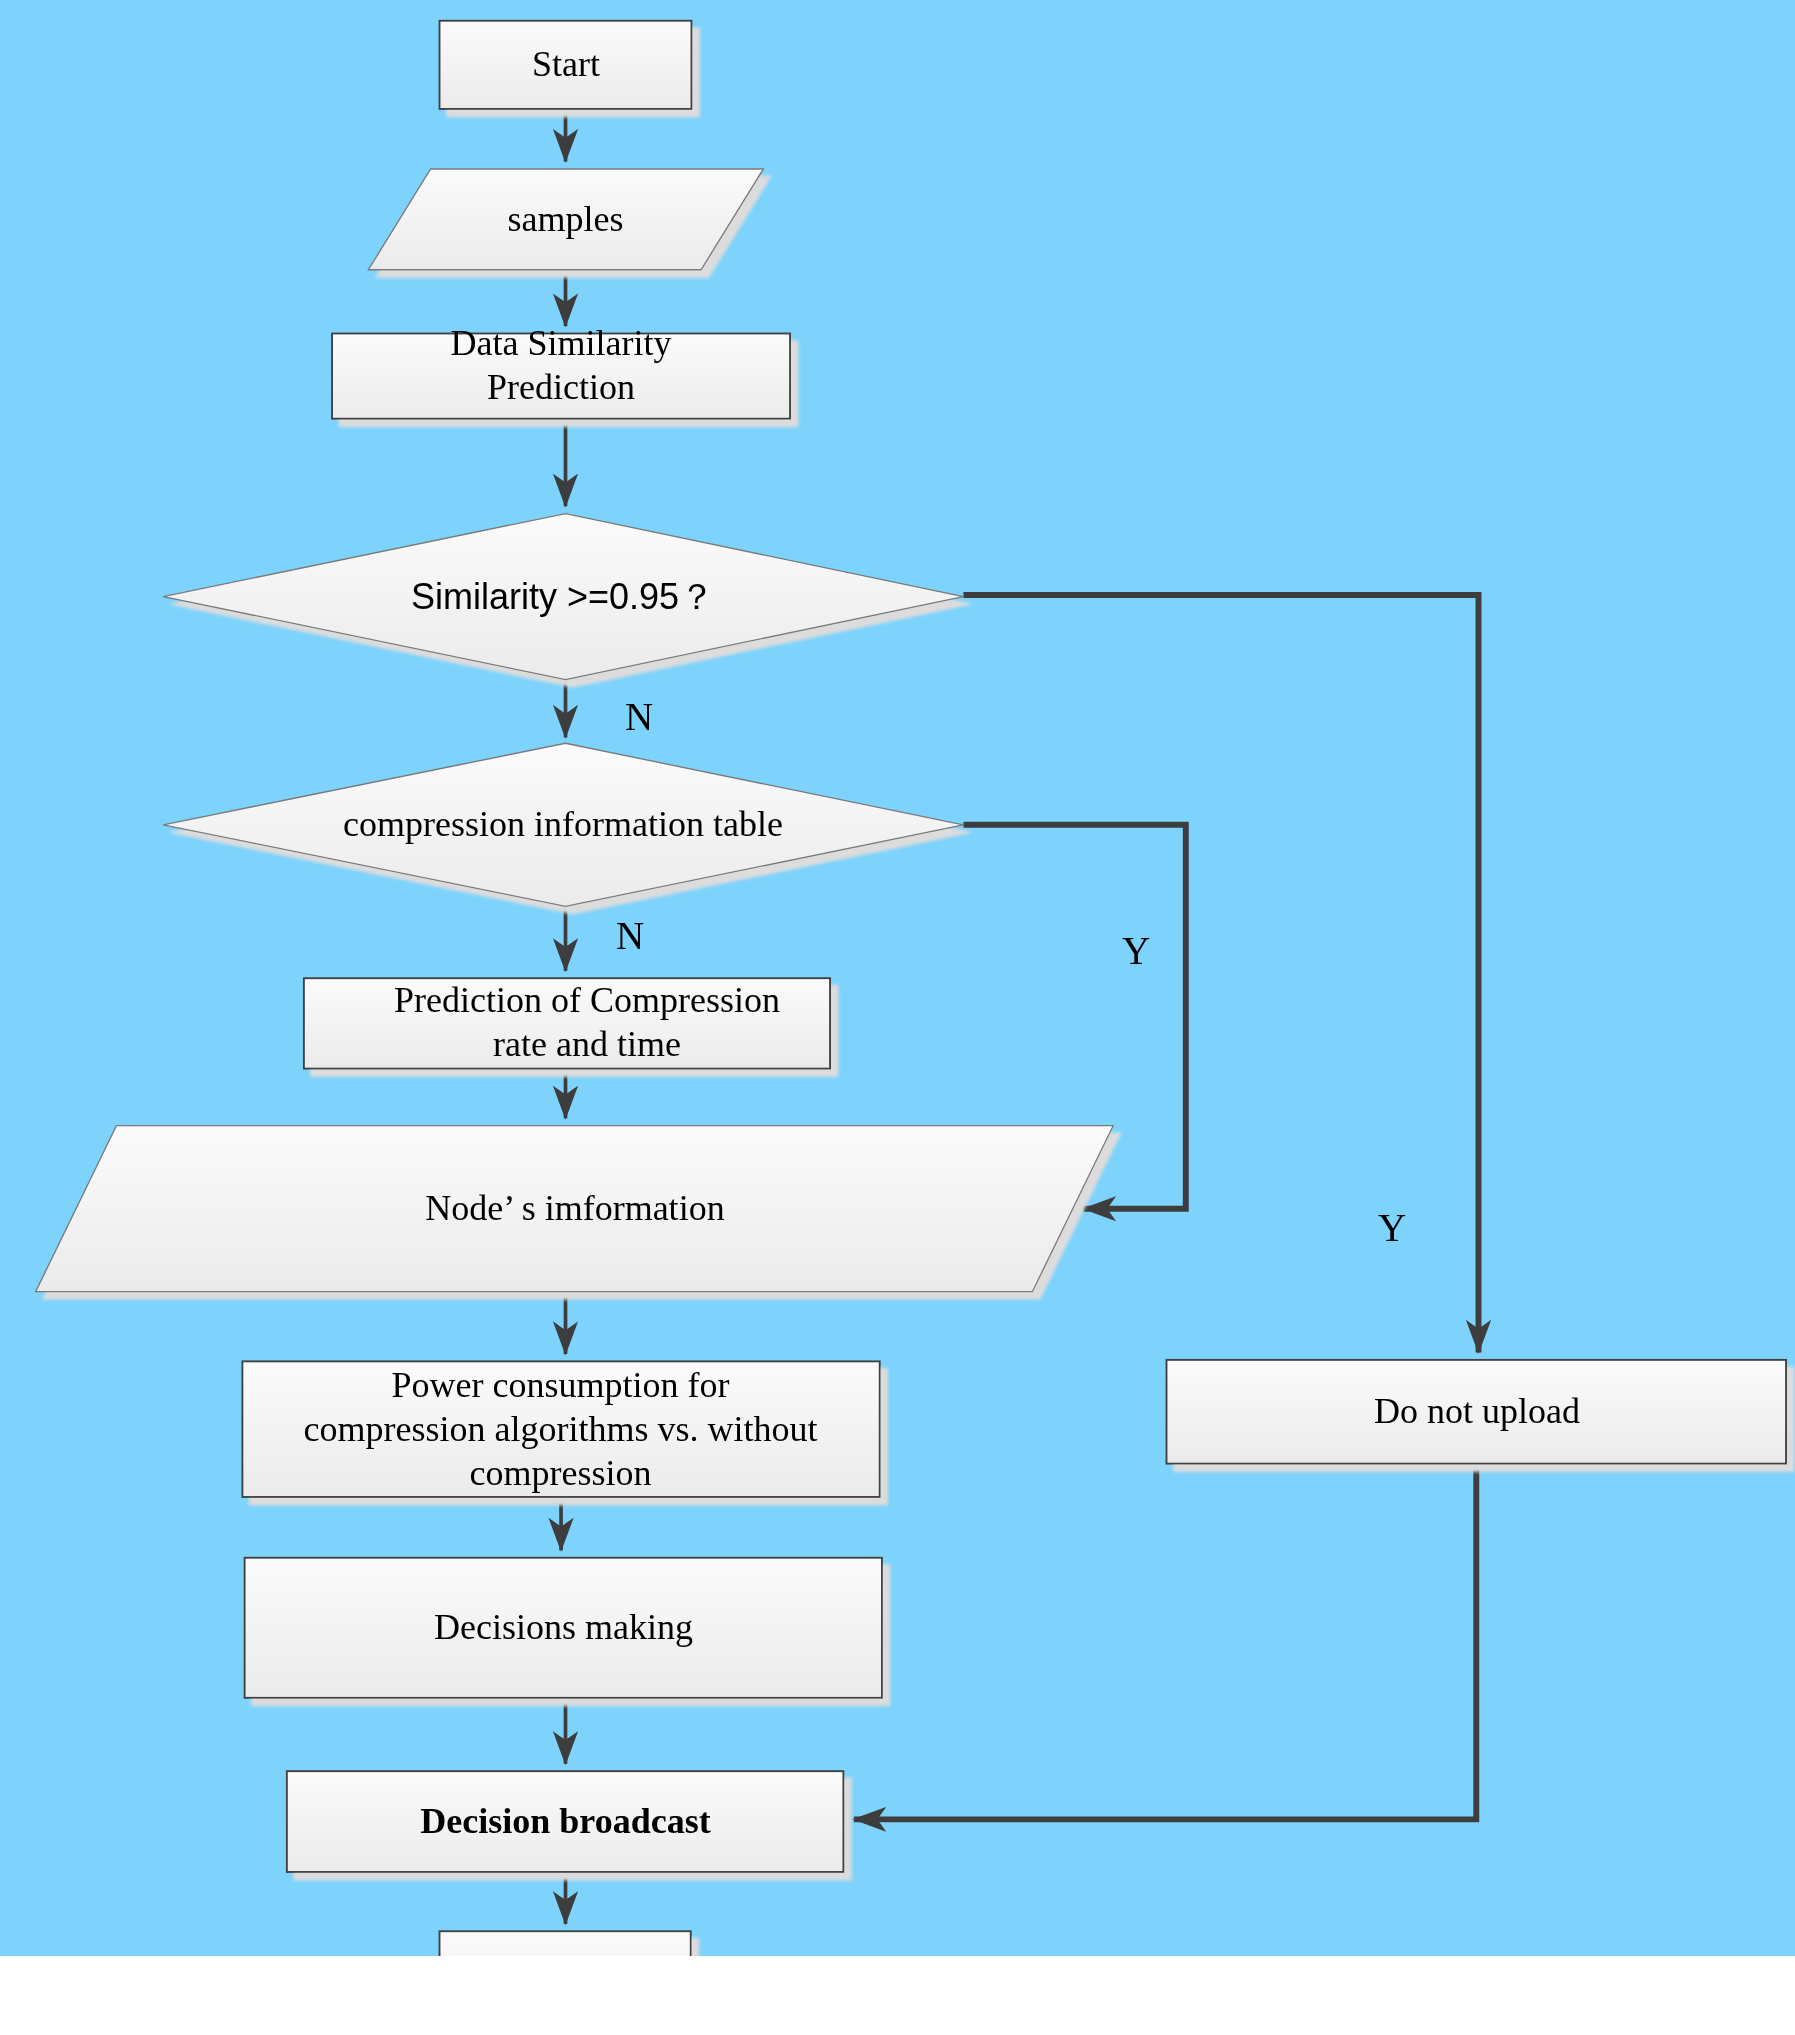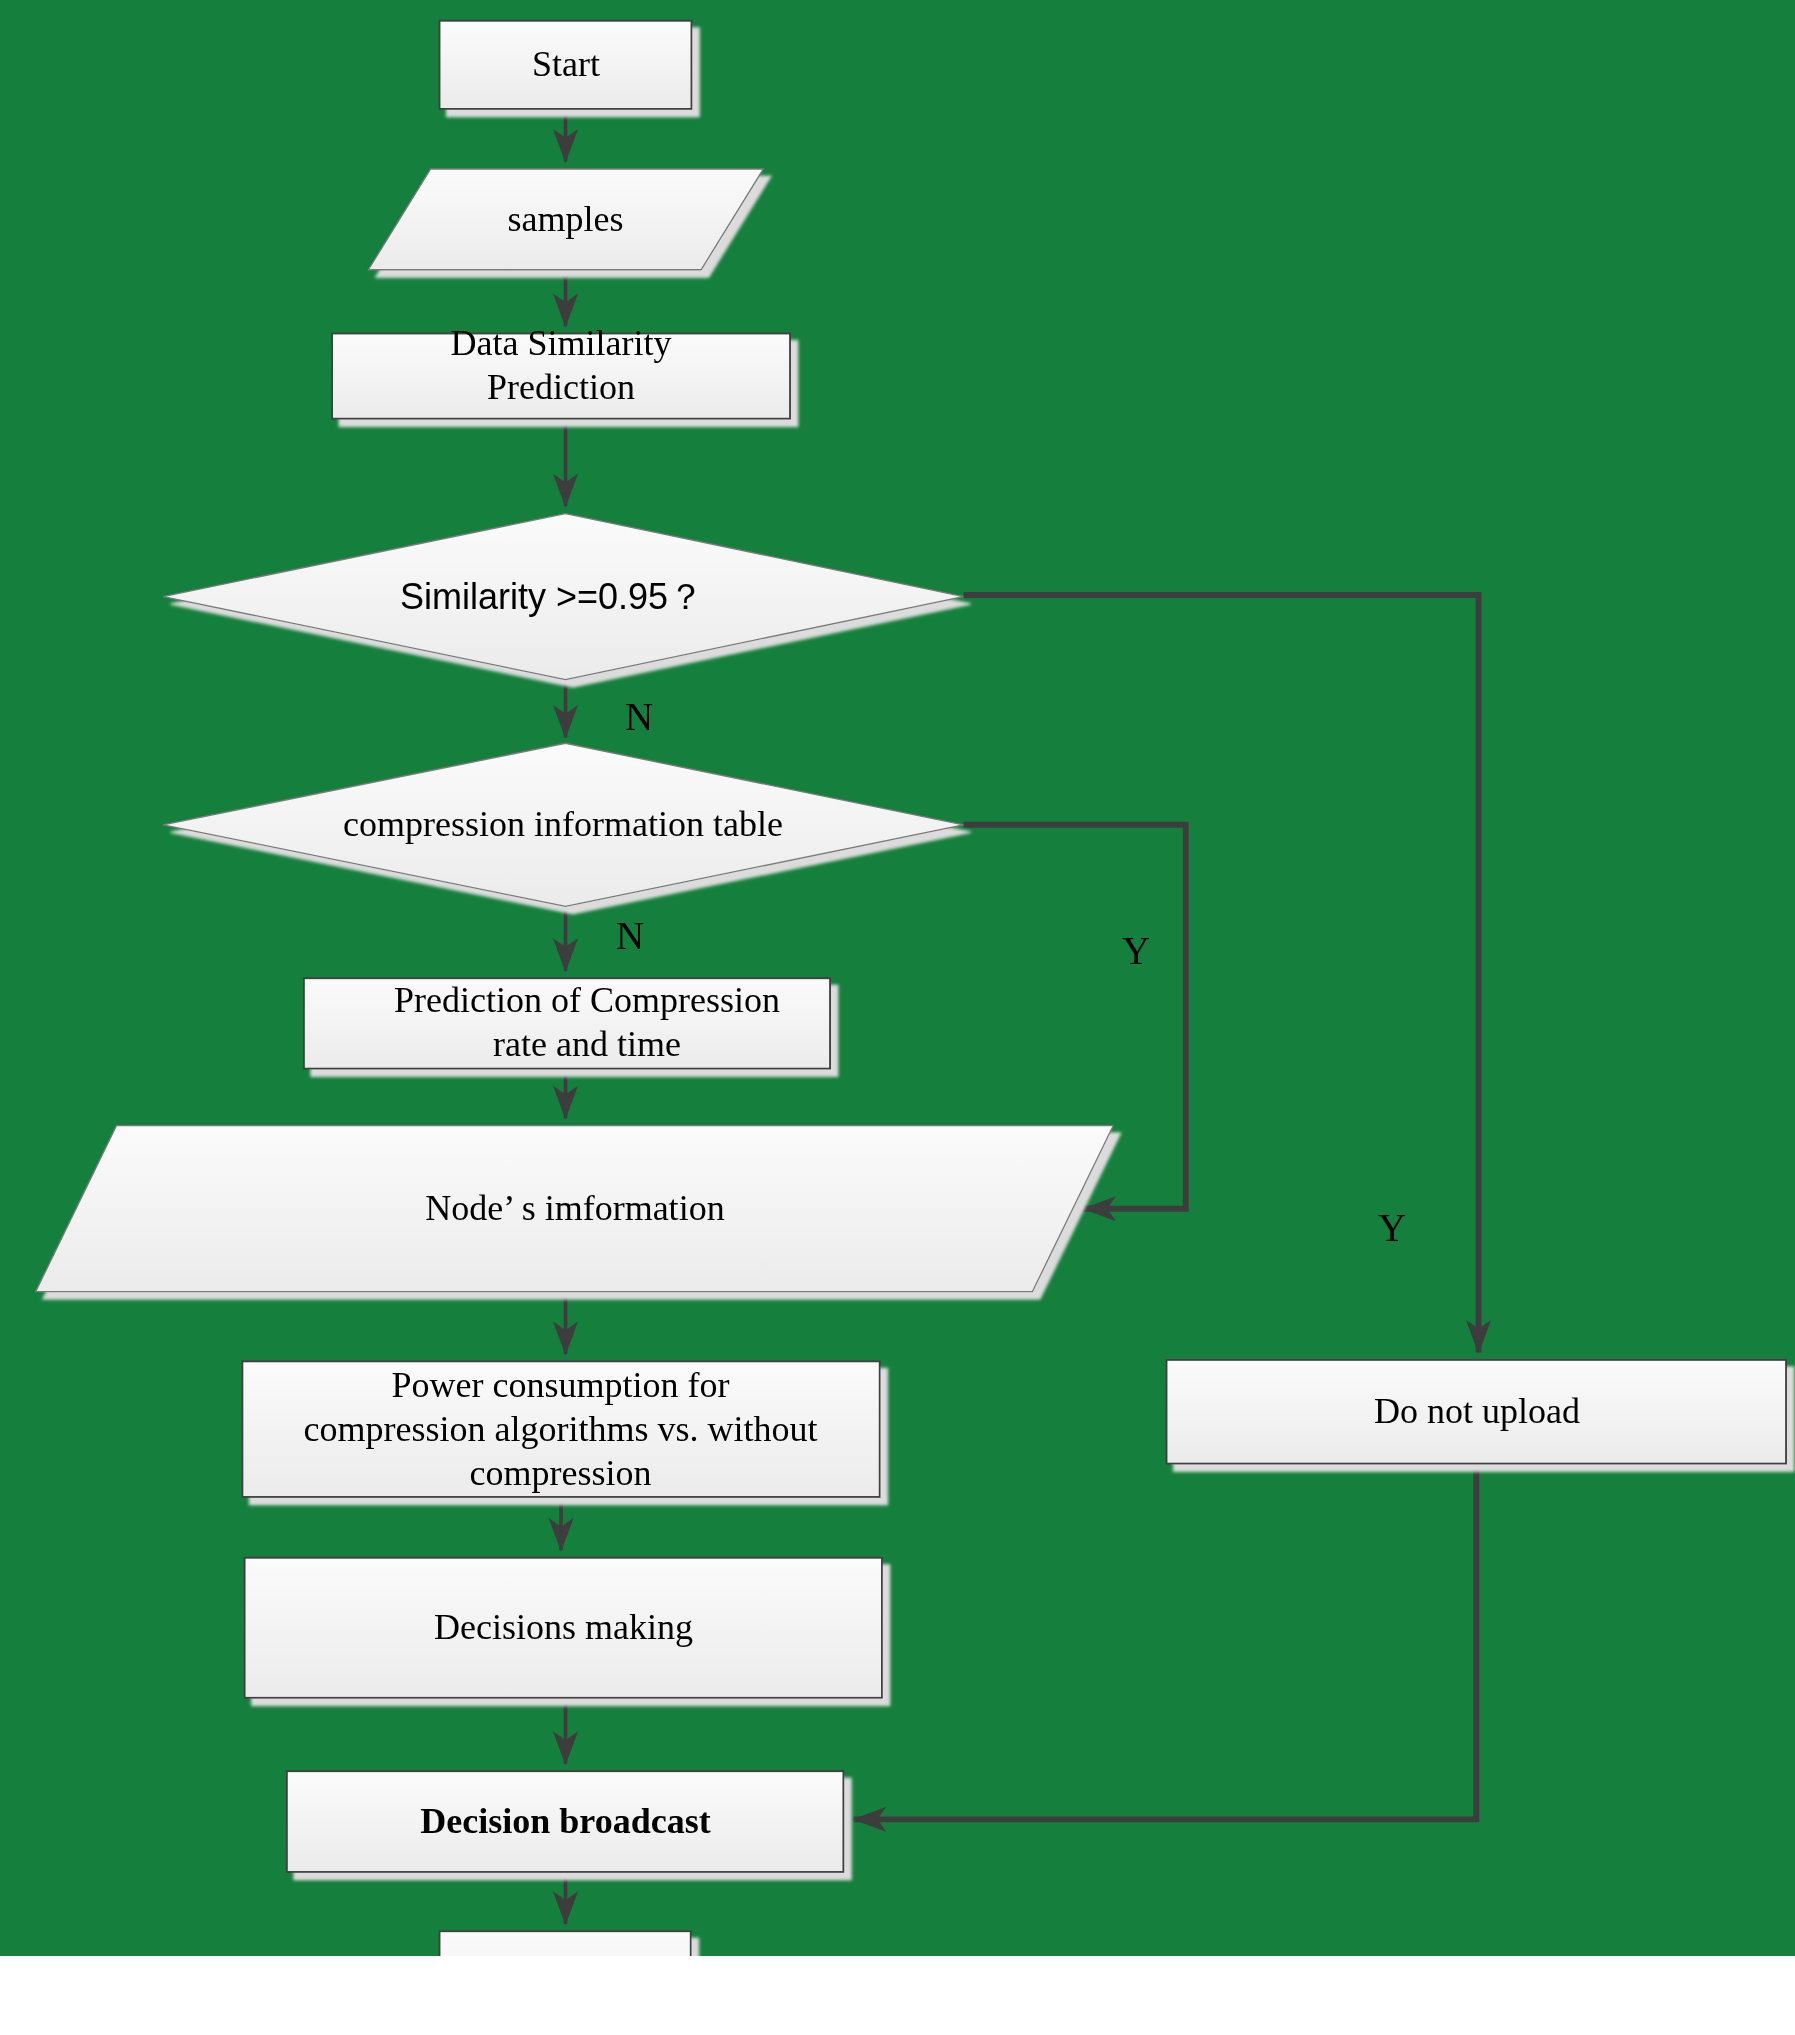--- a/index.html
+++ b/index.html
@@ -1,20 +1,20 @@
 <!DOCTYPE html>
 <html style="font-size:12px"><head>
 <meta charset="utf-8">
 <style>
   html, body { margin: 0; padding: 0; background: #ffffff; }
   .canvas {
     position: relative;
     width: 1795px;
     height: 1956px;
-    background: #15803d;
+    background: #7dd3fc;
     font-family: "Liberation Serif", serif;
     overflow: hidden;
   }
   .canvas svg { position: absolute; left: 0; top: 0; }
   .shape-label {
     position: absolute;
     display: flex;
     flex-direction: column;
     align-items: center;
     justify-content: center;
@@ -86,21 +86,21 @@
 
   <div class="shape-label" style="left:440px; top:21px; width:252px; height:88px;">Start</div>
 
   <div class="shape-label" style="left:368px; top:169px; width:395px; height:101px;">samples</div>
 
   <div class="shape-label" style="left:332px; top:323px; width:458px; height:85px;">
     <div>Data Similarity</div>
     <div>Prediction</div>
   </div>
 
-  <div class="shape-label sans" style="left:152px; top:514px; width:800px; height:166px;">Similarity &gt;=0.95？</div>
+  <div class="shape-label sans" style="left:163px; top:514px; width:800px; height:166px;">Similarity &gt;=0.95？</div>
 
   <div class="shape-label" style="left:163px; top:743px; width:800px; height:163px;">compression information table</div>
 
   <div class="shape-label" style="left:304px; top:978px; width:526px; height:90px;margin-left:20px;">
     <div>Prediction of Compression</div>
     <div>rate and time</div>
   </div>
 
   <div class="shape-label" style="left:36px; top:1126px; width:1078px; height:166px;">Node’ s imformation</div>
 

